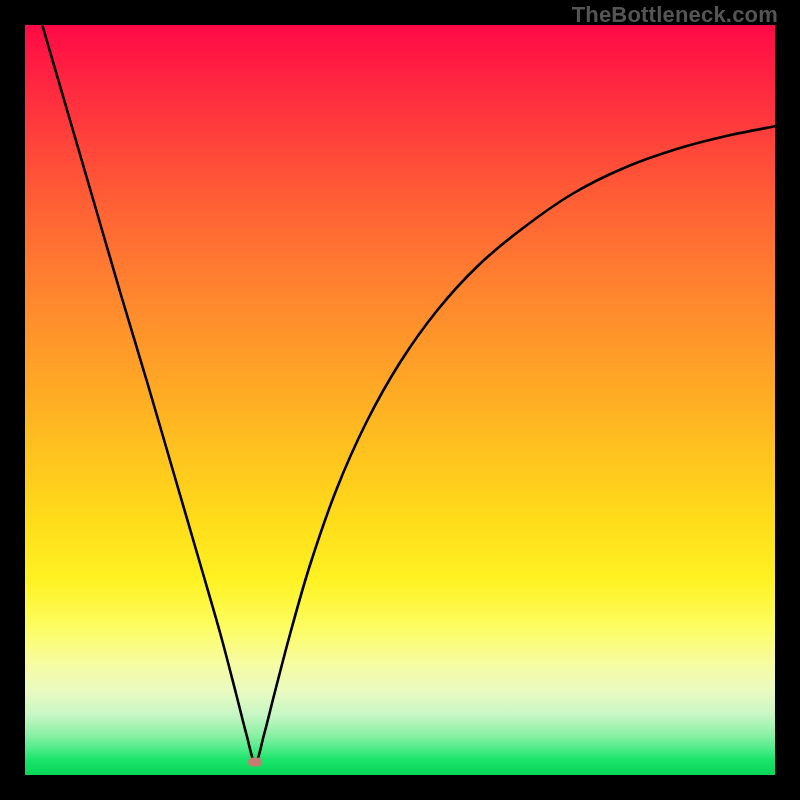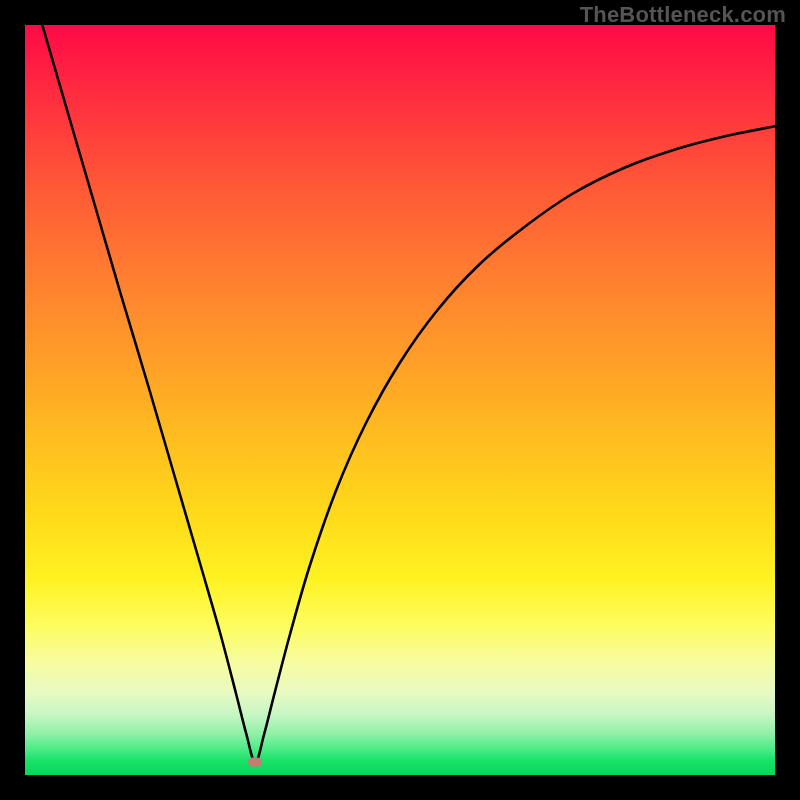--- a/index.html
+++ b/index.html
@@ -13,21 +13,21 @@
   }
   .outer {
     width: 800px;
     height: 800px;
     position: relative;
     background: #000;
   }
   .watermark {
     position: absolute;
     top: 2px;
-    right: 14px;
+    right: 22px;
     color: #555;
     font-size: 22px;
     font-weight: 600;
     letter-spacing: 0.2px;
     z-index: 5;
   }
   .plot {
     position: absolute;
     left: 25px;
     top: 25px;

